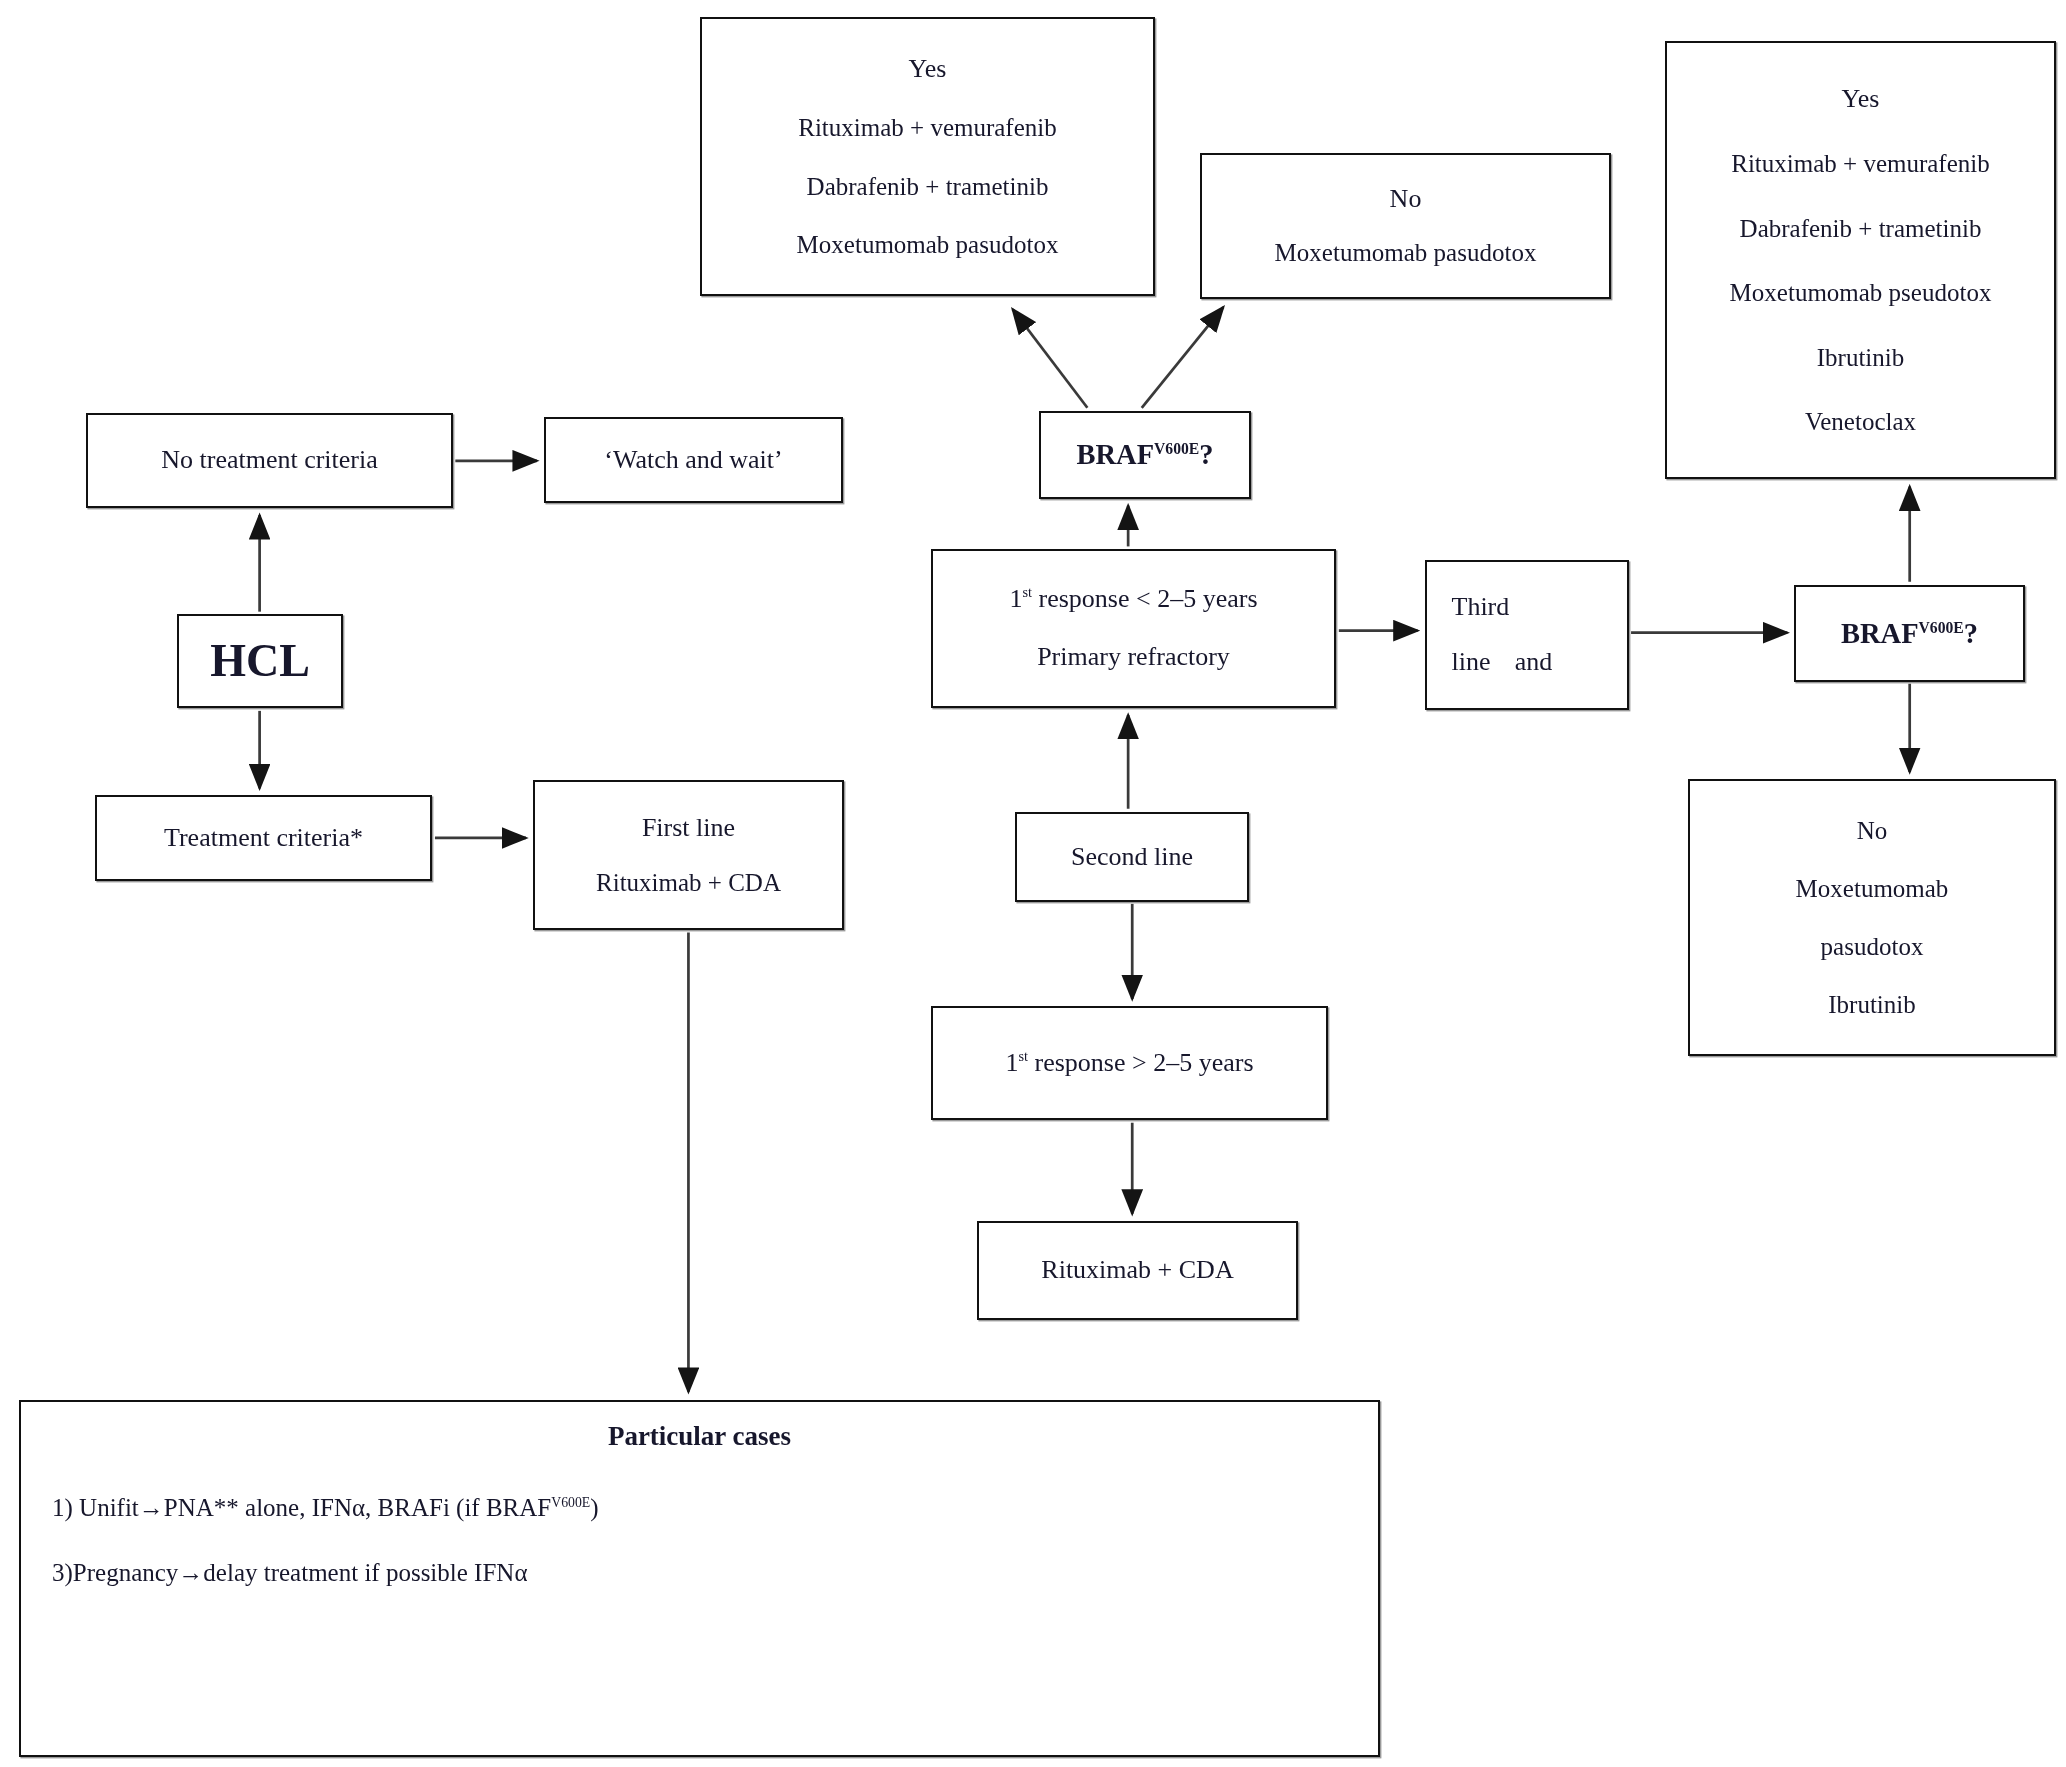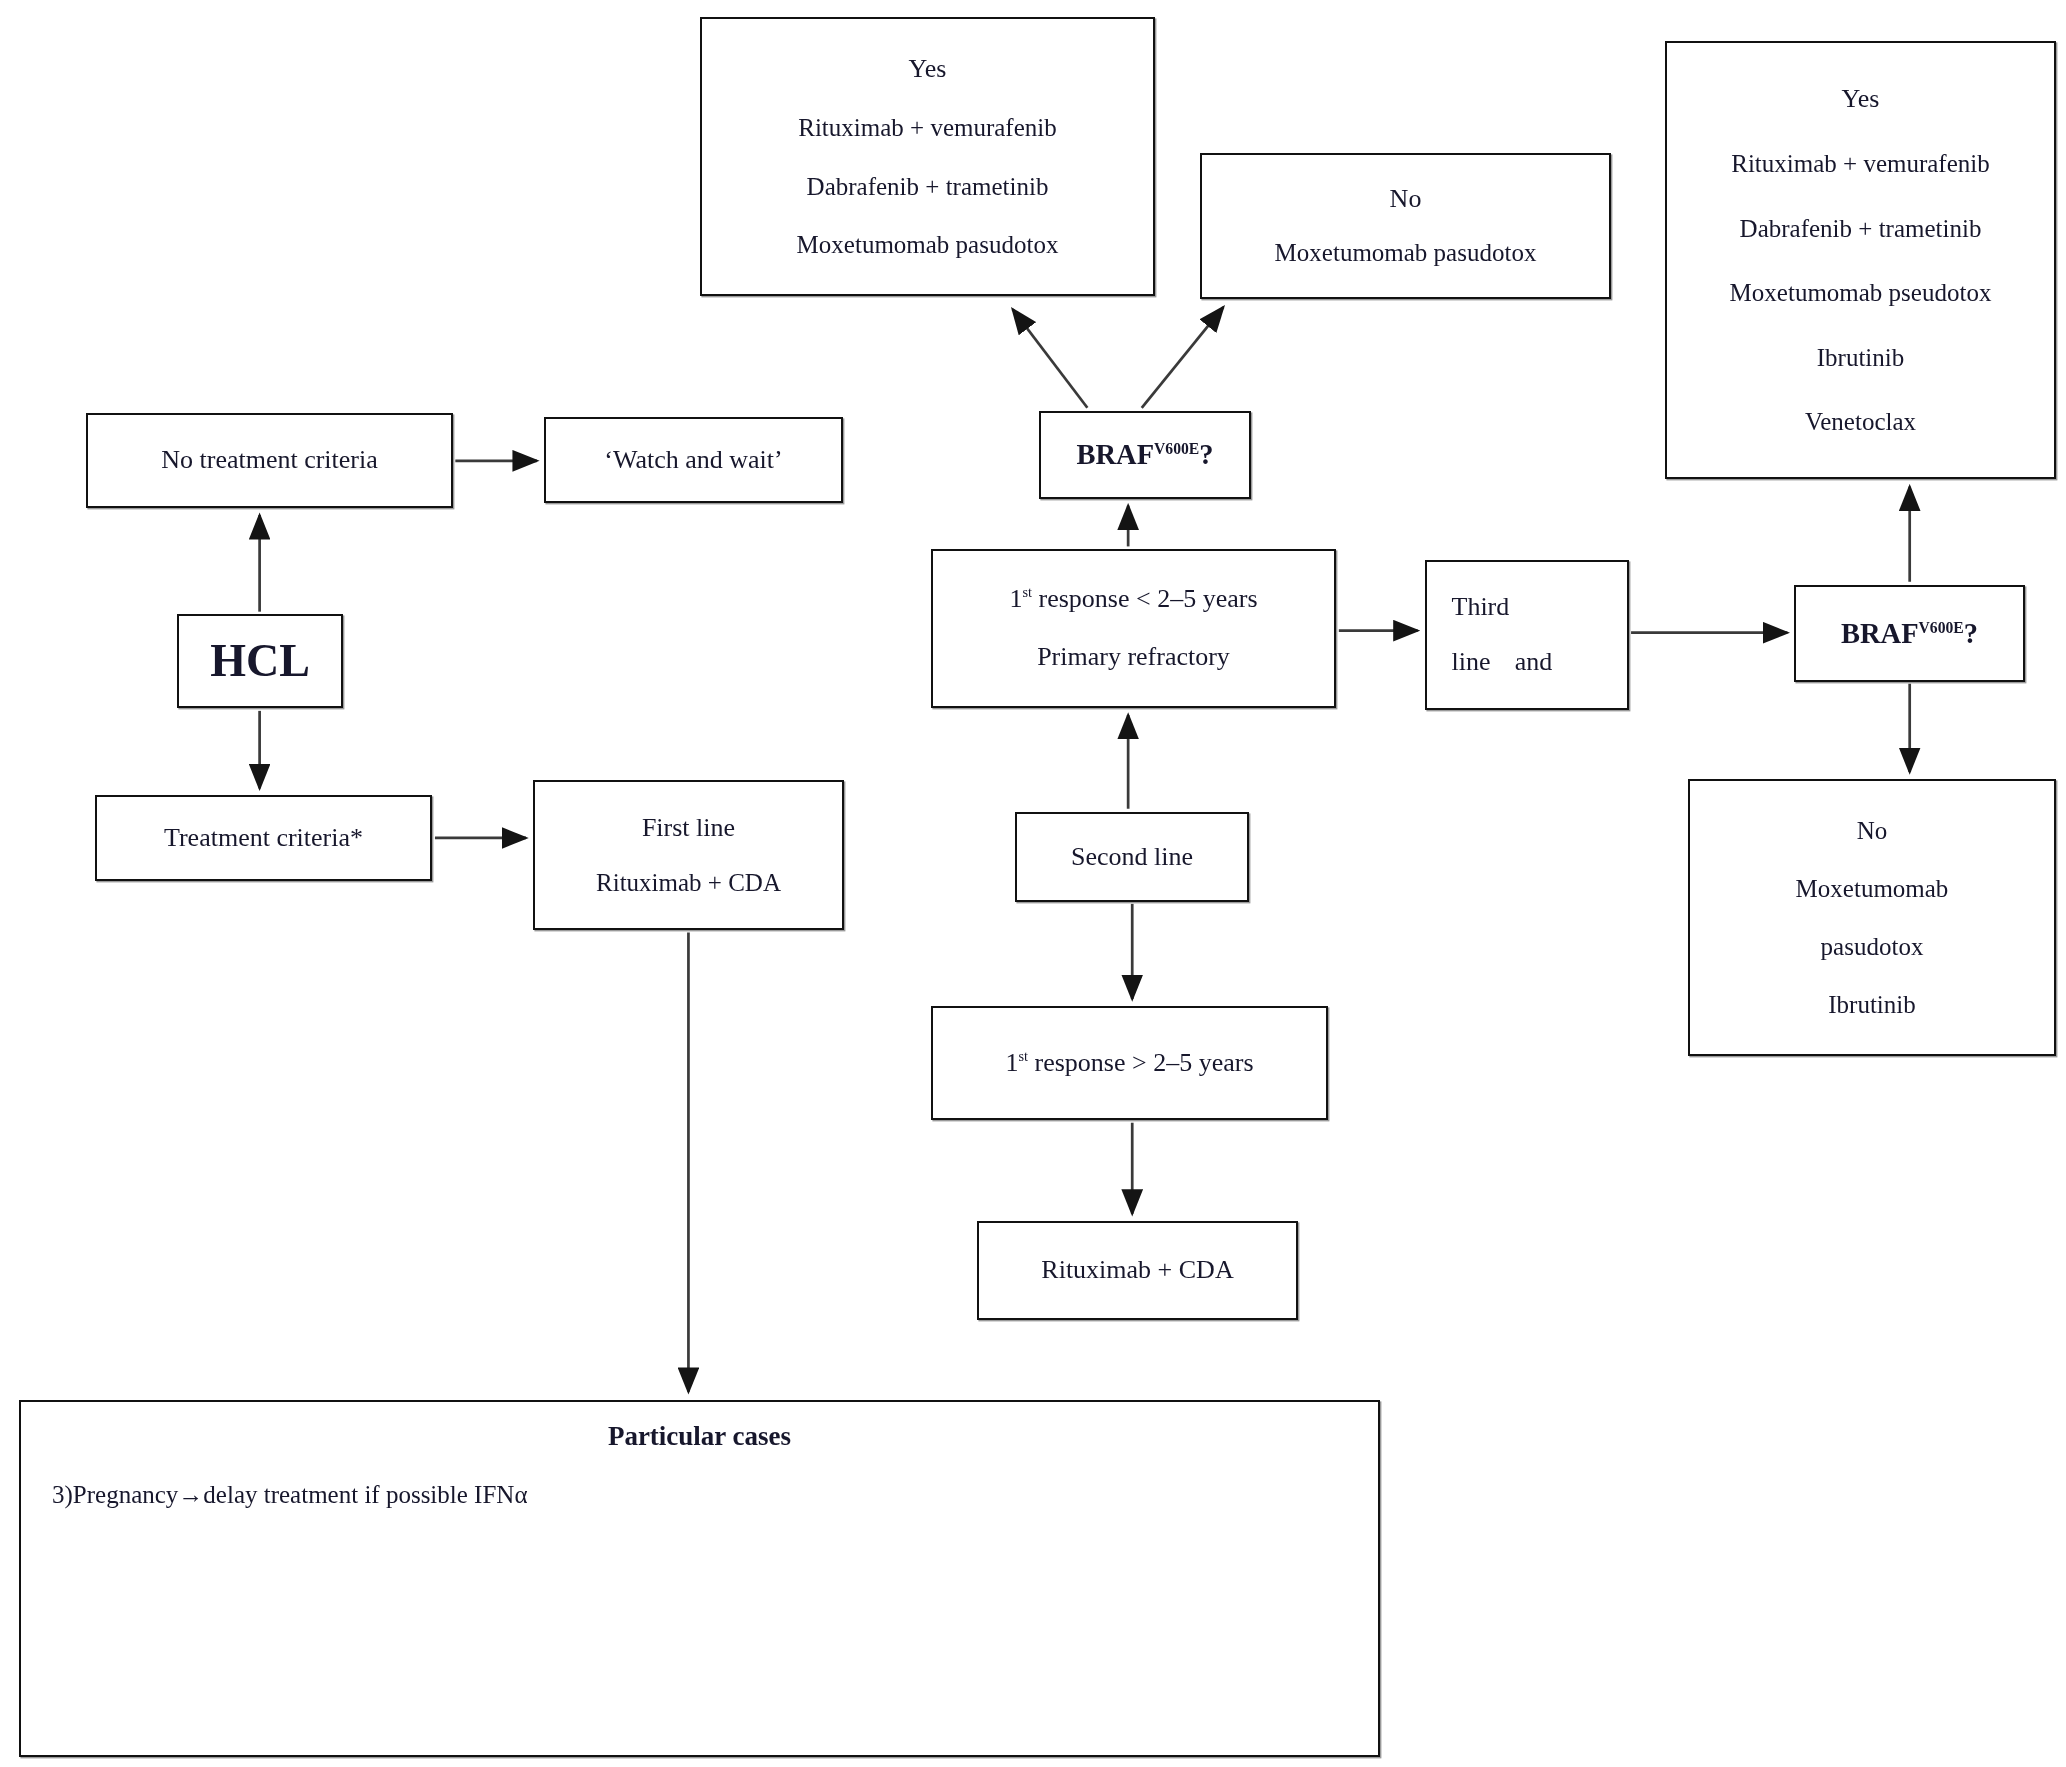--- a/index.html
+++ b/index.html
@@ -17,21 +17,21 @@
   .evenly{justify-content:space-evenly;padding:6.8px 5.4px;}
   .bold{font-weight:400;}
   .hcl-label{font-size:46px;font-weight:700;}
   .braf-label{font-size:28.5px;font-weight:700;}
   sup{font-size:0.55em;line-height:0;vertical-align:super;}
   .drug-line{font-size:25px;}
   .left-align{align-items:flex-start;text-align:left;padding-left:24.5px;}
   .wide-words{word-spacing:17.7px;}
   .particular{
     justify-content:flex-start;align-items:flex-start;text-align:left;
-    padding:17.7px 31px;gap:21px;font-size:25px;
+    padding:17.7px 31px;gap:34px;font-size:25px;
   }
   .particular .pc-title{align-self:center;font-size:27px;font-weight:700;margin-bottom:4.1px;}
 </style>
 </head>
 <body>
 
 <div class="canvas">
 
   <svg class="arrows" viewBox="0 0 3040 2600">
     <defs>
@@ -141,18 +141,21 @@
   <div class="box evenly" style="left:1688px;top:779px;width:368px;height:277px;">
     <div class="drug-line">No</div>
     <div class="drug-line">Moxetumomab</div>
     <div class="drug-line">pasudotox</div>
     <div class="drug-line">Ibrutinib</div>
   </div>
 
   <div class="box particular" style="left:19px;top:1400px;width:1361px;height:357px;">
     <div class="pc-title">Particular cases</div>
     <div>
+      <span>1) Unifit→PNA** alone, IFNα, BRAFi (if BRAF</span><sup>V600E</sup><span>)</span>
+    </div>
+    <div>
       <span>3)Pregnancy→delay treatment if possible IFNα</span><sup></sup><span></span>
     </div>
   </div>
 
 </div>
 
 
 </body></html>

